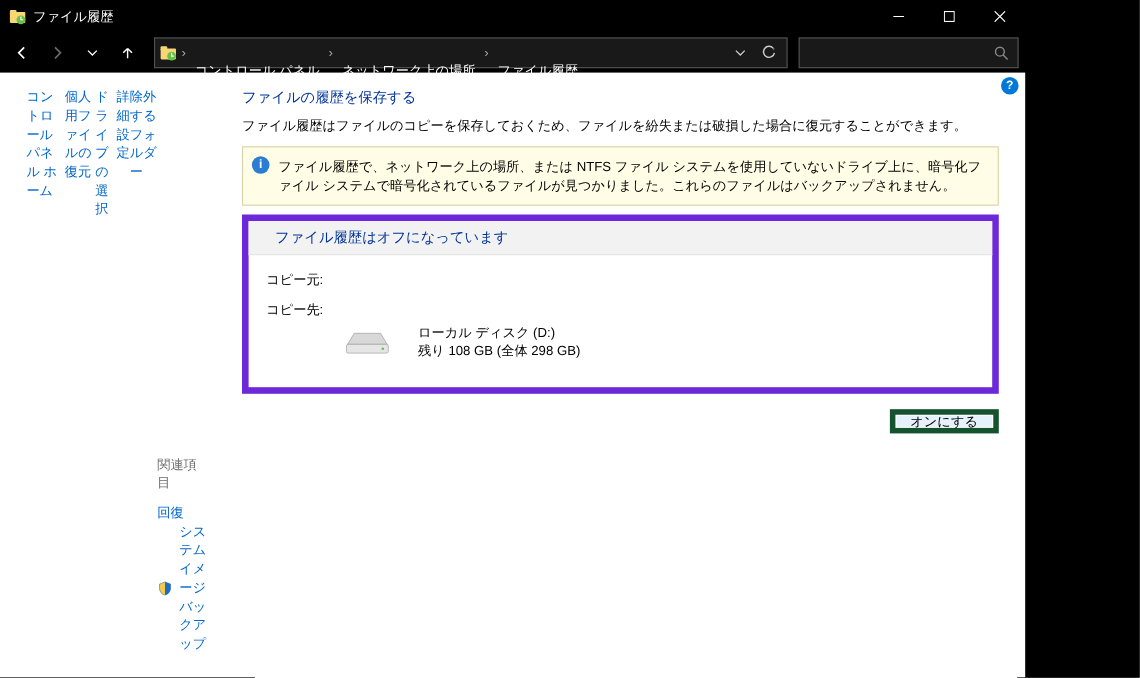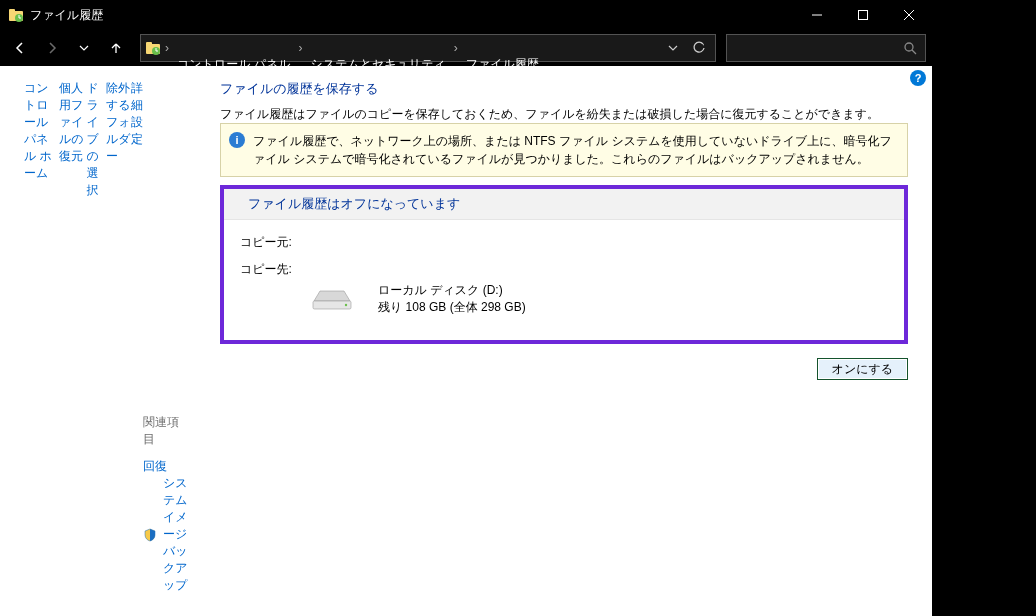--- a/index.html
+++ b/index.html
@@ -28,32 +28,32 @@
   .sidebar { width:200px; padding:14px 12px 12px 24px; font-size:12px; display:flex; flex-direction:row; }
   .cp-home { color:#0066cc; margin-bottom:18px; }
   .side-link { color:#0066cc; margin-bottom:10px; }
   .side-bottom { margin-top:auto; }
   .related-hdr { color:#6d6d6d; margin-bottom:10px; }
   .shield-row { display:flex; align-items:center; gap:6px; color:#0066cc; margin-bottom:10px;}
   .shield-row svg{width:14px;height:14px;flex-shrink:0;}
   .main { flex:1; padding:10px 24px 0 20px; font-size:12px; color:#000; position:relative;}
   .help-icon { position:absolute; top:4px; right:6px; width:16px;height:16px; border-radius:50%; background:#0078d7; color:#fff; font-size:11px; font-weight:bold; display:flex;align-items:center;justify-content:center;}
   .main h1 { color:#003399; font-size:13px; font-weight:normal; margin:4px 0 8px 0;}
-  .desc { }
+  .desc { margin-bottom:10px; }
   .infobox { background:#fffde5; border:1px solid #d7d2a8; padding:8px 10px 8px 32px; position:relative; margin-bottom:8px; line-height:1.5;}
   .infobox .info-icon{position:absolute; left:8px; top:8px; width:16px;height:16px; border-radius:50%; background:#2b7cd3; color:#fff; font-size:11px; font-weight:bold; display:flex;align-items:center;justify-content:center;}
-  .statusbox { border:4px solid #6d28d9; margin-bottom:14px;}
+  .statusbox { border:6px solid #6d28d9; margin-bottom:14px;}
   .statusbox .status-hdr { background:#f2f2f2; border-bottom:1px solid #e5e5e5; padding:6px 10px 6px 24px; color:#003399; font-size:13px;}
   .statusbox .status-body { padding:14px 16px 24px 16px;}
   .row { display:flex; margin-bottom:10px;flex-direction:column;}
   .row .label{ width:70px; flex-shrink:0;}
   .dest-row{display:flex; align-items:center; gap:24px; margin-left:70px; margin-top:4px;}
   .drive-icon{width:44px;height:28px;}
   .btn-row { display:flex; justify-content:flex-end; }
-  .btn { min-width:86px; height:22px; border:1px solid #14532d; background:#e5f1fb; font-size:12px; padding:0 14px; display:flex;align-items:center;justify-content:center; box-shadow: inset 0 0 0 1px #fff;}
+  .btn { min-width:86px; height:22px; border:5px solid #14532d; background:#e5f1fb; font-size:12px; padding:0 14px; display:flex;align-items:center;justify-content:center; box-shadow: inset 0 0 0 1px #fff;}
   .fh-icon-svg{width:16px;height:16px;}
   a.link{color:#0066cc; text-decoration:none;}
 </style>
 </head>
 <body>
 
 <div class="window">
 
   <div class="titlebar">
     <span class="icon">
@@ -110,21 +110,21 @@
         <svg class="fh-icon-svg" viewBox="0 0 16 16">
             <rect x="1" y="4" width="14" height="10" rx="1" fill="#f7d774"></rect>
             <rect x="1" y="2" width="6" height="4" rx="1" fill="#f7d774"></rect>
             <circle cx="11" cy="11" r="4" fill="#6abf4b"></circle>
             <path d="M11 8 v3 h2" stroke="#fff" stroke-width="1" fill="none"></path>
           </svg>
       </span>
       <span class="sep">›</span>
       <span class="crumb">コントロール パネル</span>
       <span class="sep">›</span>
-      <span class="crumb">システムとセキュリティ</span>
+      <span class="crumb">ネットワーク上の場所</span>
       <span class="sep">›</span>
       <span class="crumb">ファイル履歴</span>
       <span class="addr-spacer"></span>
       <span class="chev">
           <svg width="10" height="10" viewBox="0 0 10 10">
             <path d="M1 3 L5 7 L9 3" fill="none" stroke="#ccc" stroke-width="1.2"></path>
           </svg>
         </span>
       <span class="refresh">
           <svg width="14" height="14" viewBox="0 0 14 14">
@@ -140,22 +140,22 @@
         </svg>
     </div>
   </div>
 
   <div class="content">
     <div class="help-icon">?</div>
     <div class="sidebar">
       <a class="cp-home link">コントロール パネル ホーム</a>
       <a class="side-link link">個人用ファイルの復元</a>
       <a class="side-link link">ドライブの選択</a>
+      <a class="side-link link">詳細設定</a>
       <a class="side-link link">除外するフォルダー</a>
-      <a class="side-link link">詳細設定</a>
       <div class="side-bottom">
         <div class="related-hdr">関連項目</div>
         <a class="side-link link">回復</a>
         <div class="shield-row">
           <svg viewBox="0 0 14 14">
               <path d="M7 1 L12 3 V7 C12 10 9.5 12.5 7 13 C4.5 12.5 2 10 2 7 V3 Z" fill="#f7c948" stroke="#1b6ec2" stroke-width="0.5"></path>
               <path d="M7 1 L12 3 V7 C12 10 9.5 12.5 7 13 V1 Z" fill="#1b6ec2"></path>
             </svg>
           <span>システム イメージ バックアップ</span>
         </div>

